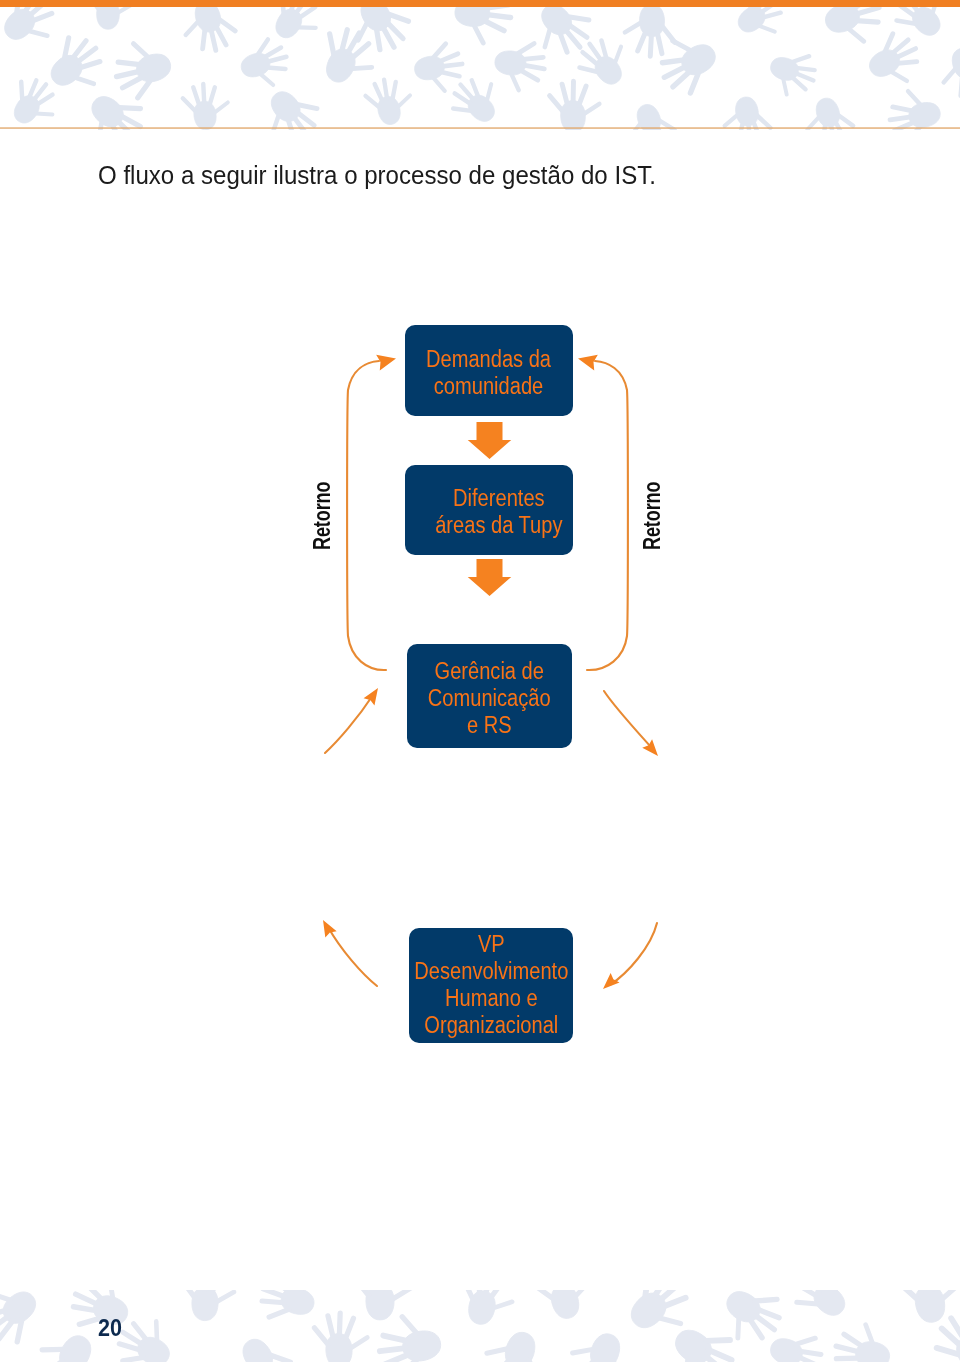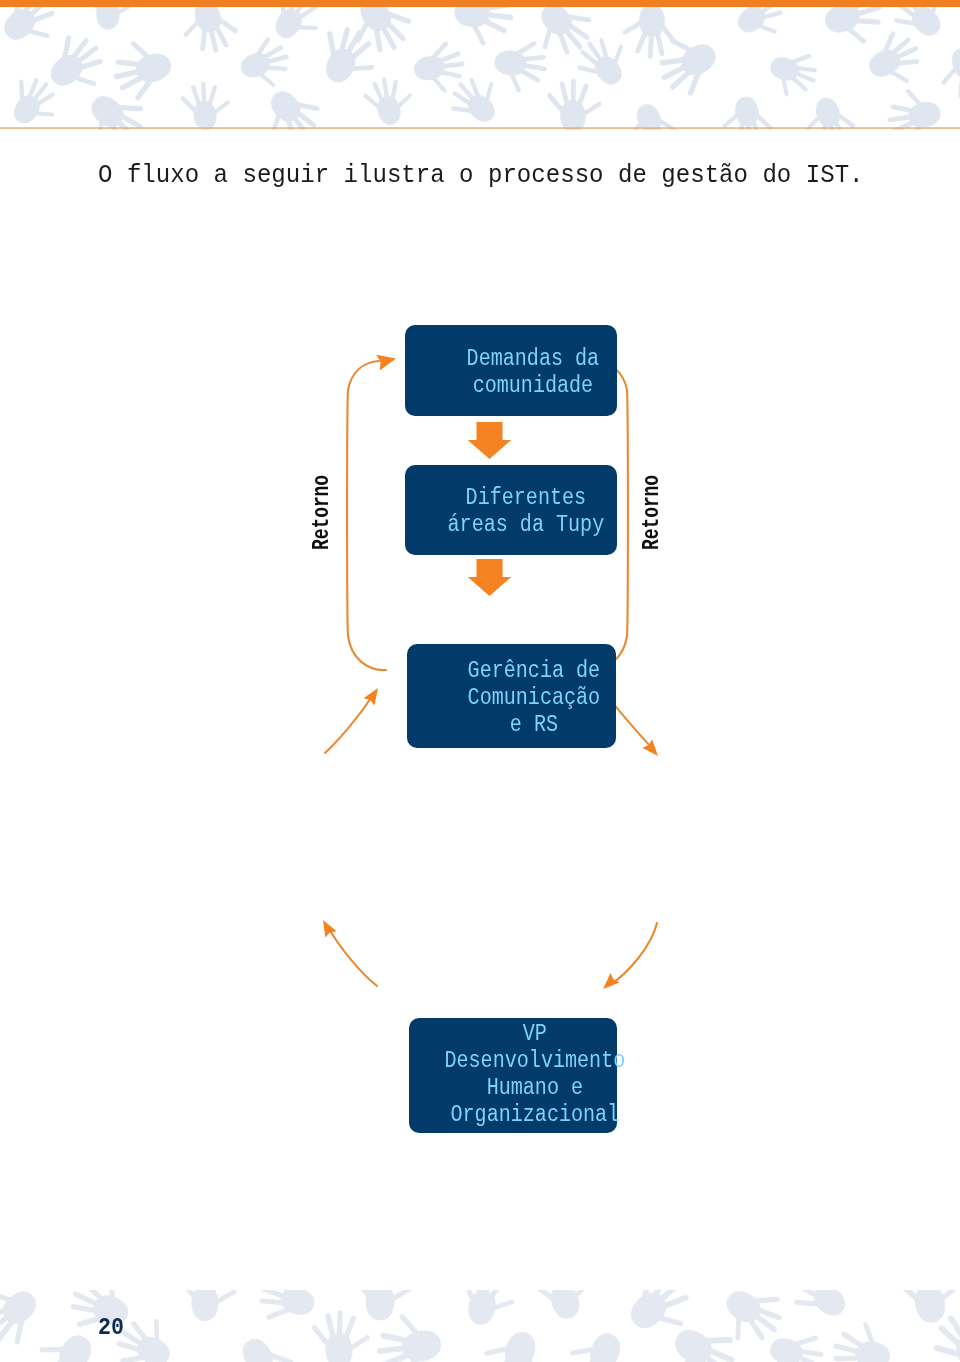--- a/index.html
+++ b/index.html
@@ -1,34 +1,34 @@
 <!DOCTYPE html>
 <html><head>
 <meta charset="utf-8">
 <title>Fluxo IST</title>
 <style>
   html,body{margin:0;padding:0;}
   body{width:960px;height:1362px;background:#ffffff;
        font-family:"Liberation Sans",sans-serif;overflow:hidden;position:relative;}
-  .page{position:absolute;left:0;top:0;width:848px;height:1362px;font-family:Liberation Mono, monospace;}
+  .page{position:absolute;left:0;top:0;width:848px;height:1362px;}
 
   
   #top-band{position:absolute;left:0;top:0;width:960px;height:130px;}
   #bottom-band{position:absolute;left:0;top:1290px;width:960px;height:72px;}
 
   
   #intro{position:absolute;left:98px;top:160.5px;font-size:25.7px;color:#1b1b1b;
          white-space:nowrap;transform:scaleX(0.937);transform-origin:0 0;}
 
   
   #diagram{position:absolute;left:0;top:0;width:960px;height:1362px;}
   #nodes{position:absolute;left:0;top:0;width:960px;height:1362px;}
 
-  .node{position:absolute;background:#023a69;border-radius:10px;color:#7dd3fc;
-        display:flex;align-items:center;justify-content:center;padding-left:44px;}
+  .node{position:absolute;background:#023a69;border-radius:10px;color:#f97316;
+        display:flex;align-items:center;justify-content:center;}
   .node .nlab{text-align:center;font-size:23.3px;line-height:27px;
               transform:scaleX(0.862) translateY(2px);white-space:nowrap;}
   .node .nlab span{display:block;}
 
   .retorno{position:absolute;font-size:24.2px;color:#0f0f0f;font-weight:700;
            transform:rotate(-90deg) scaleX(0.744);transform-origin:0 0;white-space:nowrap;
            letter-spacing:-0.1px;}
 
   
   #page-number{position:absolute;left:97.5px;top:1315px;font-size:23.2px;font-weight:700;
@@ -136,21 +136,21 @@
           <span>áreas da Tupy</span>
         </div>
       </div>
       <div class="node" style="left: 407px; top: 600px; width: 165px; height: 104px; margin-top: 44px;">
         <div class="nlab">
           <span>Gerência de</span>
           <span>Comunicação</span>
           <span>e RS</span>
         </div>
       </div>
-      <div class="node" style="left: 409px; top: 1018px; width: 164px; height: 115px;">
+      <div class="node" style="left: 409px; top: 928px; width: 164px; height: 115px;">
         <div class="nlab" style="transform: scaleX(0.862) translateY(-1px);">
           <span>VP</span>
           <span>Desenvolvimento</span>
           <span>Humano e</span>
           <span>Organizacional</span>
         </div>
       </div>
     </div>
 
   <div class="retorno" style="left:308px;top:550px;">Retorno</div>

